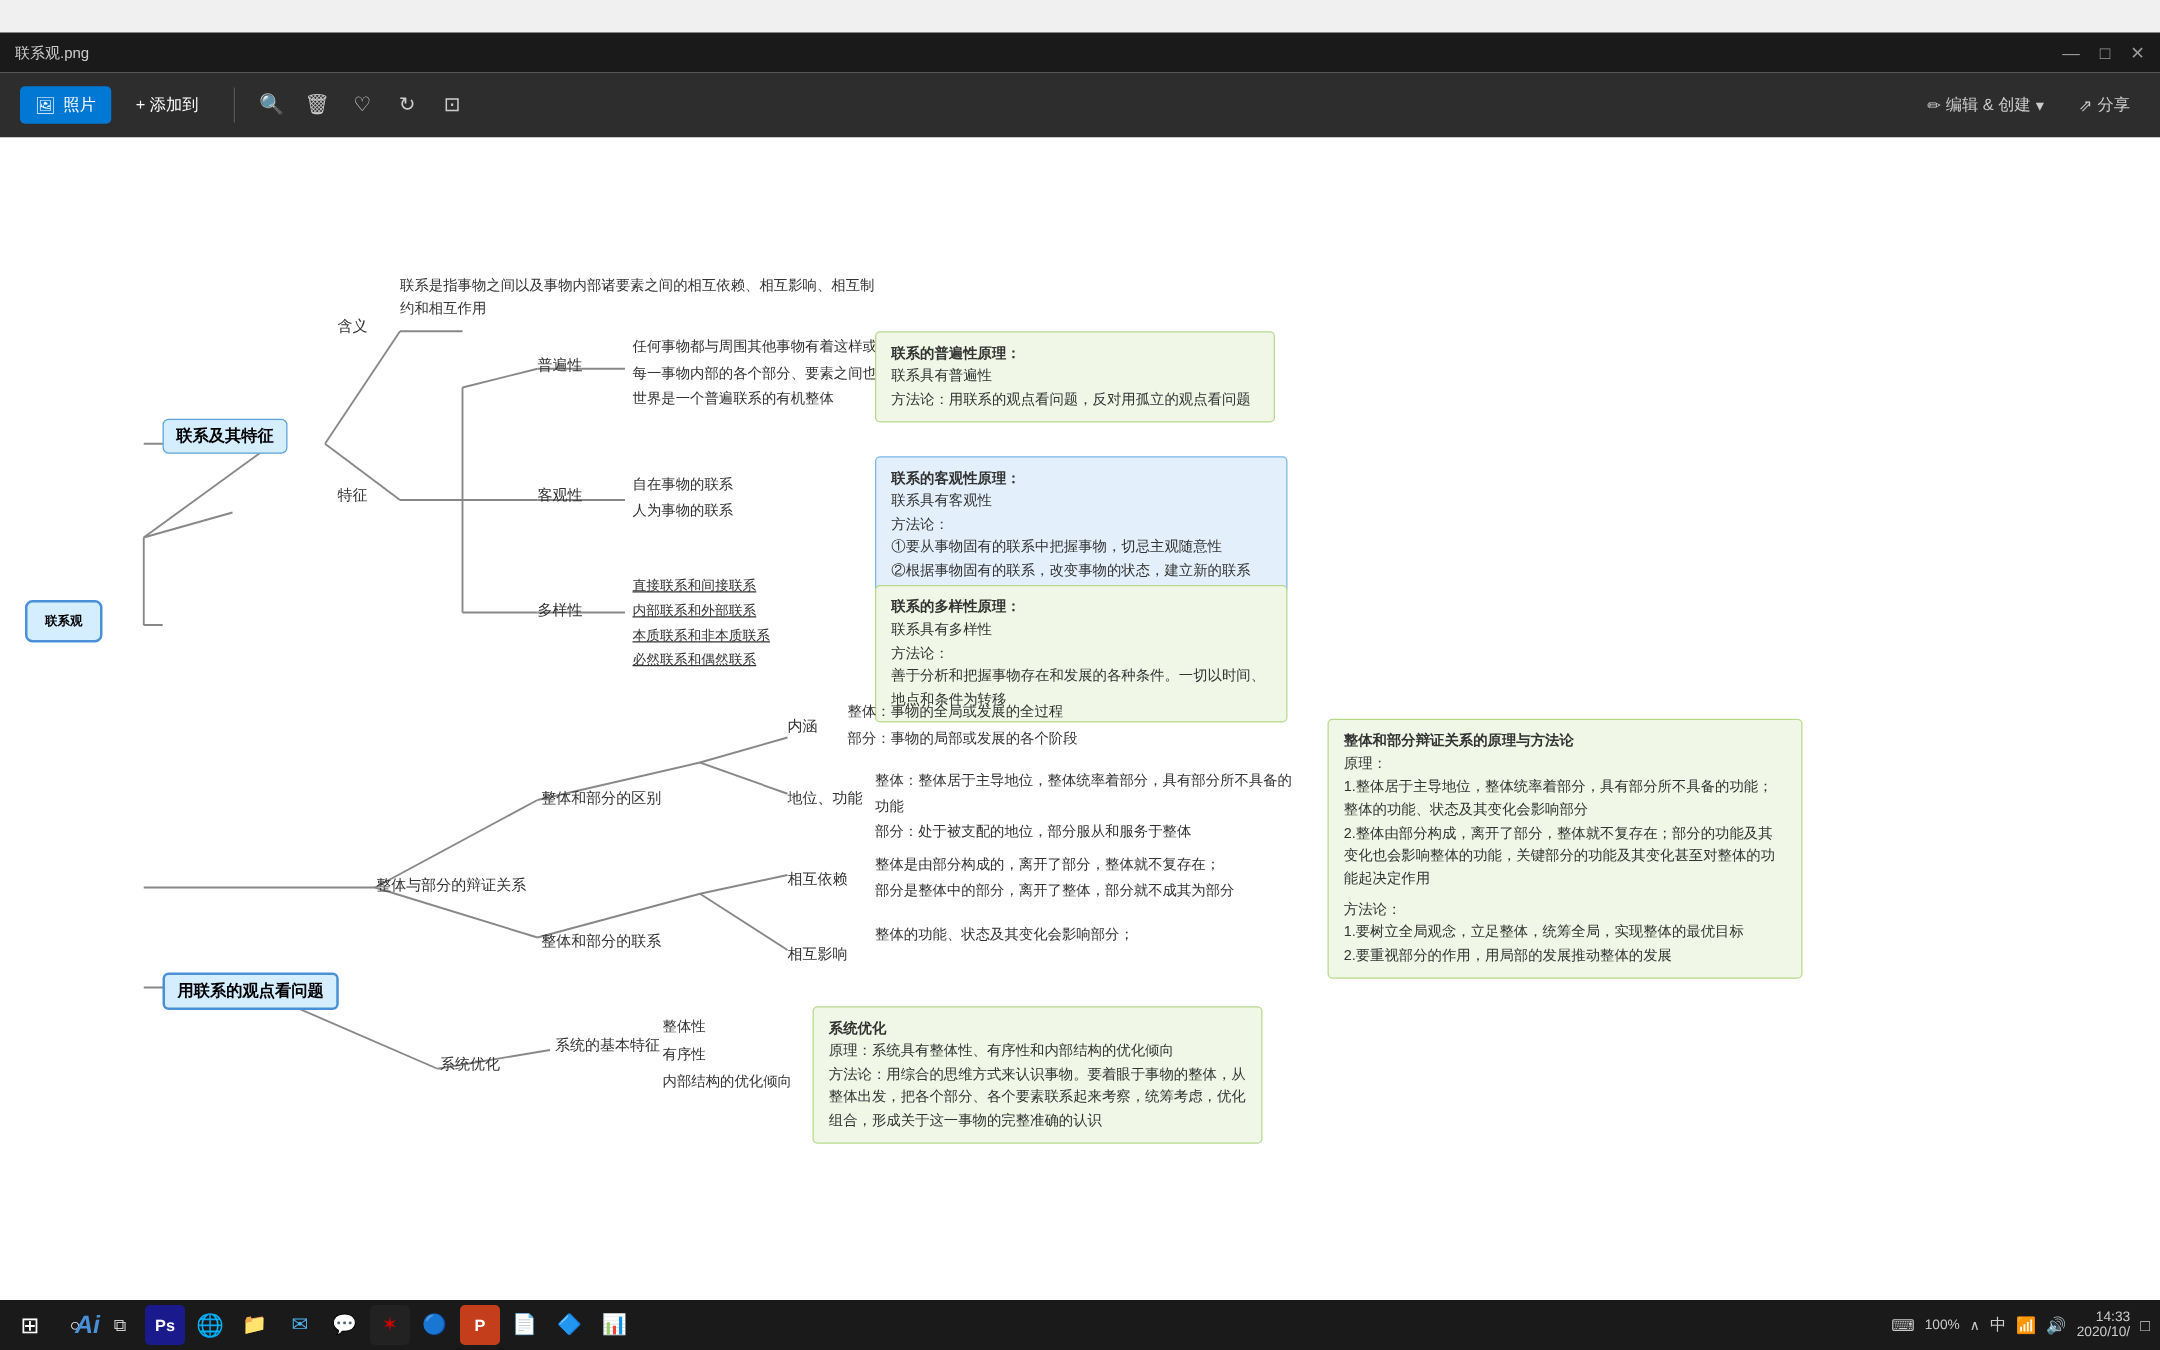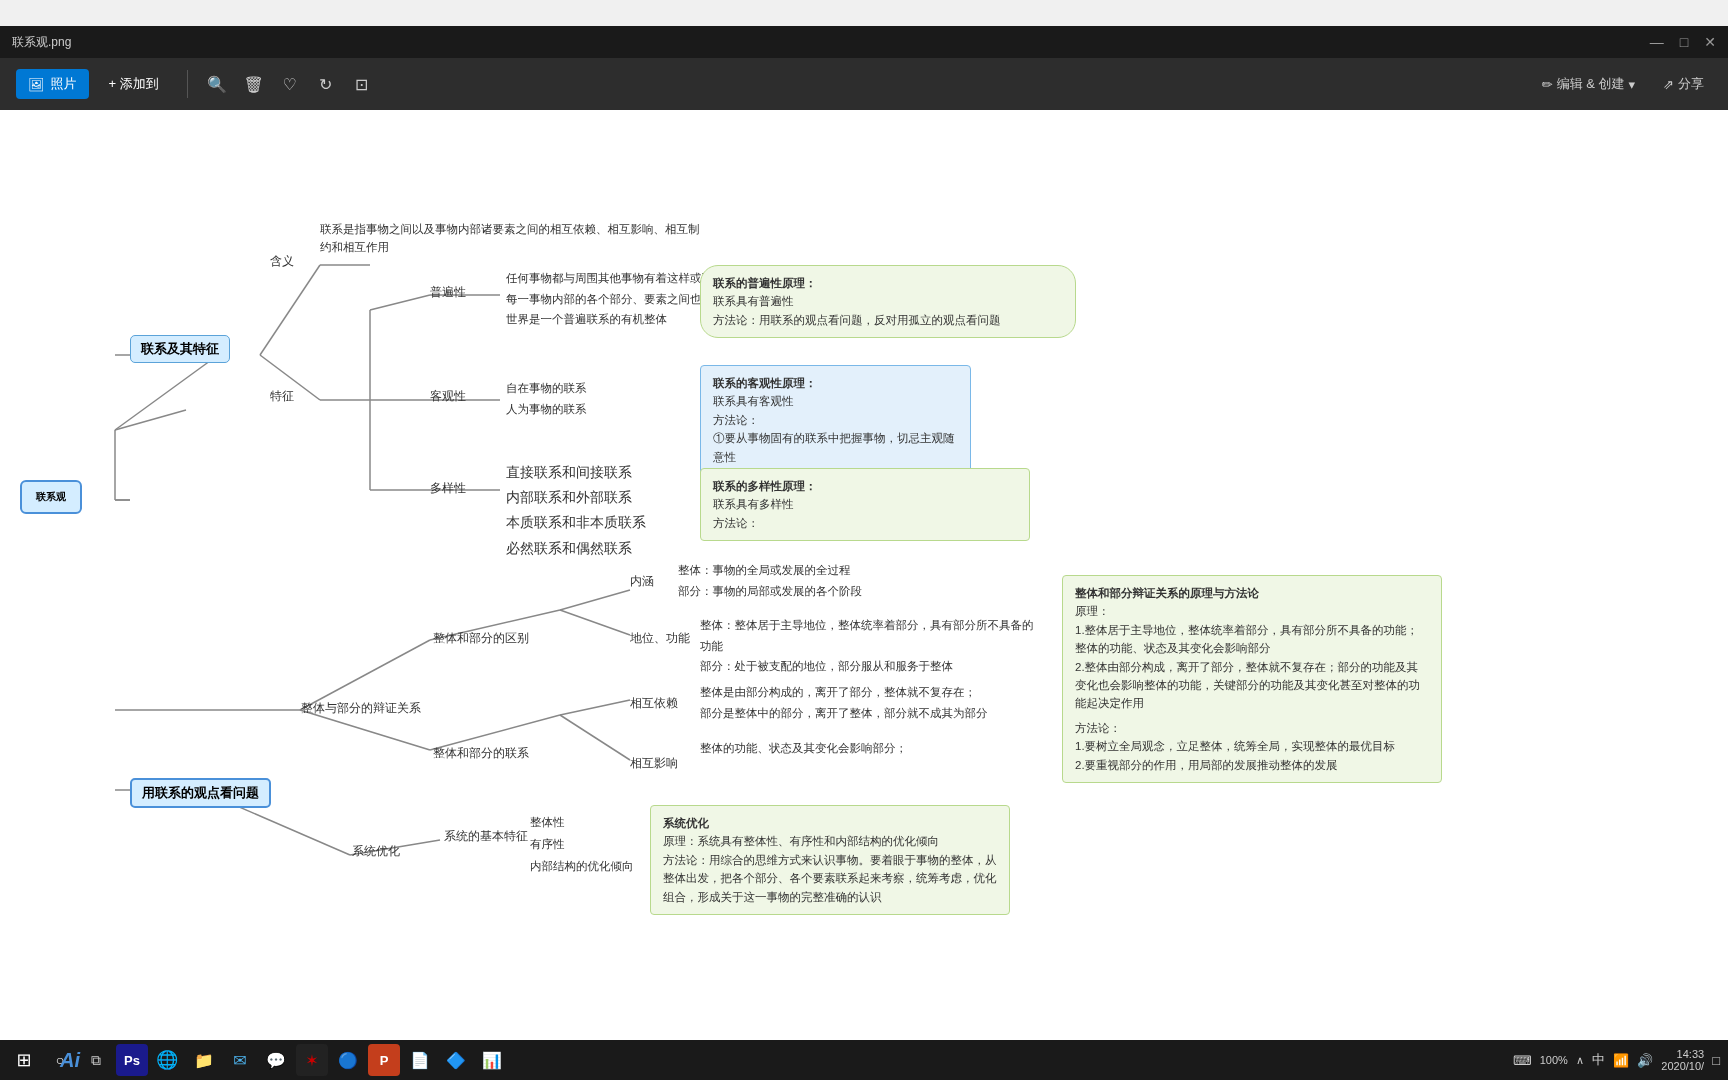--- a/index.html
+++ b/index.html
@@ -294,45 +294,46 @@
 
   <div style="position:absolute; left:506px; top:268px; font-size:11.5px; color:#333; line-height:1.8;">
     <div>自在事物的联系</div>
     <div>人为事物的联系</div>
   </div>
 
   <div class="label" style="left:430px; top:370px;">
     <span>多样性</span>
   </div>
 
-  <div style="position:absolute; left:506px; top:350px; font-size:14px; color:#333; line-height:1.8;">
+  <div style="position:absolute; left:506px; top:350px; font-size:11px; color:#333; line-height:1.8;text-decoration:underline;">
     <div>直接联系和间接联系</div>
     <div>内部联系和外部联系</div>
     <div>本质联系和非本质联系</div>
     <div>必然联系和偶然联系</div>
   </div>
 
-  <div class="info-box green" style="left:700px; top:155px; width:376px;border-radius:18px;">
+  <div class="info-box green" style="left:700px; top:155px; width:320px;">
     <div style="font-weight:bold;">联系的普遍性原理：</div>
     <div>联系具有普遍性</div>
     <div>方法论：用联系的观点看问题，反对用孤立的观点看问题</div>
   </div>
 
-  <div class="info-box blue" style="left:700px; top:255px; width:271px;">
+  <div class="info-box blue" style="left:700px; top:255px; width:330px;">
     <div style="font-weight:bold;">联系的客观性原理：</div>
     <div>联系具有客观性</div>
     <div>方法论：</div>
     <div>①要从事物固有的联系中把握事物，切忌主观随意性</div>
     <div>②根据事物固有的联系，改变事物的状态，建立新的联系</div>
   </div>
 
   <div class="info-box green" style="left:700px; top:358px; width:330px;">
     <div style="font-weight:bold;">联系的多样性原理：</div>
     <div>联系具有多样性</div>
     <div>方法论：</div>
+    <div>善于分析和把握事物存在和发展的各种条件。一切以时间、地点和条件为转移</div>
   </div>
 
   <div class="label" style="left:301px; top:590px;">
     <span>整体与部分的辩证关系</span>
   </div>
 
   <div class="label" style="left:433px; top:520px;">
     <span>整体和部分的区别</span>
   </div>
 

